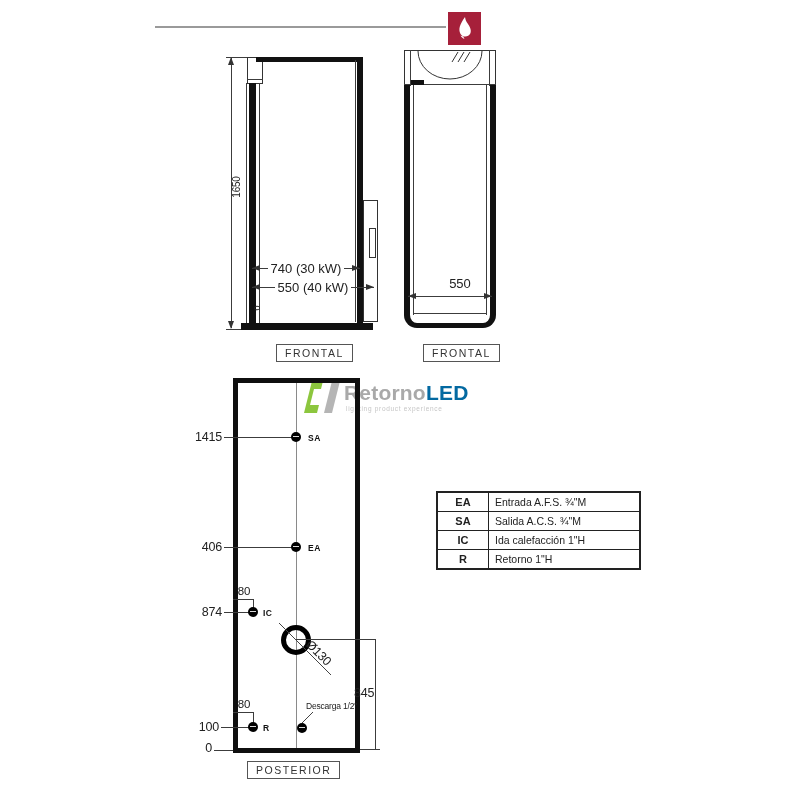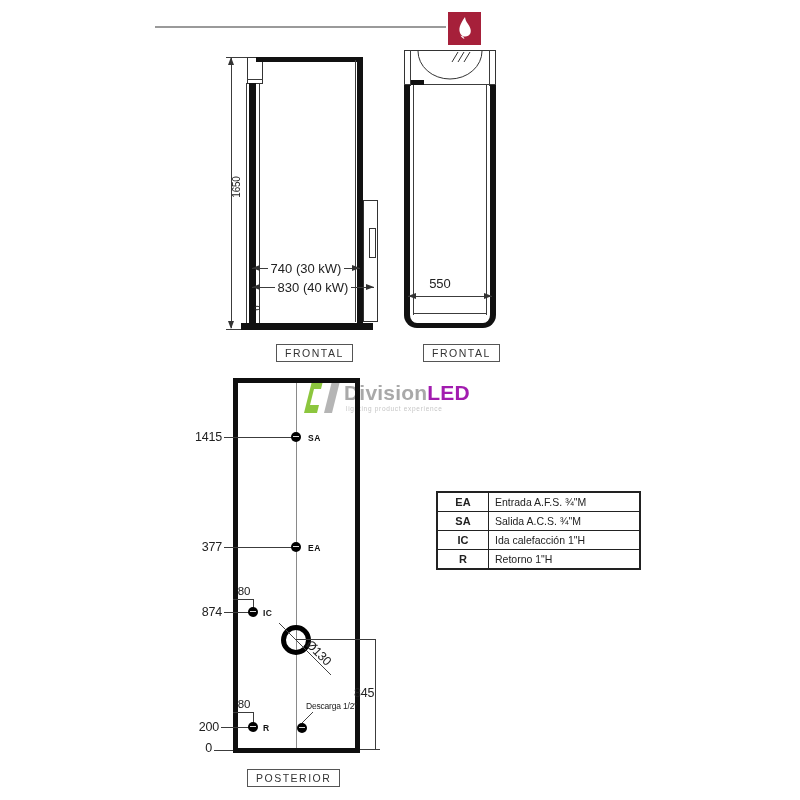--- a/index.html
+++ b/index.html
@@ -32,34 +32,34 @@
   .legend td.code{width:48px;text-align:center;font-weight:bold;font-size:11px;}
   .legend td.desc{width:138px;font-size:10.5px;padding:0 6px;}
   .legend{outline:1px solid #222;}
   #logo{position:absolute;left:448px;top:12px;height:33px;display:flex;}
   #logo .flamebox{width:33px;height:33px;background:#a6203a;margin-right:3px;position:relative;}
   #logo .namebox{height:33px;background:#a6203a;color:#fff;font-weight:bold;font-size:20px;
                  letter-spacing:1px;line-height:33px;padding:0 12px;}
   #watermark{position:absolute;left:296px;top:379px;width:210px;height:40px;}
   #watermark .words{position:absolute;left:48px;top:2px;font-size:21px;font-weight:bold;letter-spacing:0.2px;}
   #watermark .gray{color:#a9a9a9;}
-  #watermark .green{color:#a21caf;margin-top:15px;}
+  #watermark .green{color:#0369a1;margin-top:15px;}
   #watermark .tagline{position:absolute;left:50px;top:26px;font-size:6.5px;color:#c6c6c6;letter-spacing:0.7px;}
 </style>
 </head>
 <body>
 
 <div id="stage">
 
   <div id="watermark">
     <svg width="46" height="36" viewBox="0 0 46 36">
       <path d="M8 34 L16 2 L27 2 L25 10 L18 10 L14 26 L23 26 L21 34 Z" fill="#8cc63e"></path>
       <path d="M28 34 L36 2 L44 2 L36 34 Z" fill="#b5b5b5"></path>
     </svg>
-    <div class="words"><span class="gray">Division</span><span class="green">LED</span></div>
+    <div class="words"><span class="gray">Retorno</span><span class="green">LED</span></div>
     <div class="tagline">lighting product experience</div>
   </div>
 
   <div class="hline" style="left:155px;top:26px;width:291px;height:2px;background:#9a9a9a;"></div>
   <div id="logo">
     <div class="flamebox">
       <svg width="33" height="33" viewBox="0 0 33 33">
         <path d="M17 5 C12 12 10 17 12.5 22 C14.5 25.5 20.5 25.5 22.3 21.5 C24.2 17.3 20.5 13 18.8 10.3 C17.8 8.7 17.3 6.8 17 5 Z" fill="#fff"></path>
         <path d="M12.5 23.5 C13.5 25.5 15 26.5 16.5 27 L15.2 24.6 Z" fill="#fff"></path>
       </svg>
@@ -91,21 +91,21 @@
     <div class="thick" style="left:241px;top:323px;width:132px;height:7px;"></div>
 
     <div class="hline" style="left:252px;top:268px;width:108px;"></div>
     <div class="arr l" style="left:252px;top:265px;"></div>
     <div class="arr r" style="left:352px;top:265px;"></div>
     <div class="dimtxt" style="left:256px;top:261.5px;width:100px;"><span>740 (30 kW)</span></div>
 
     <div class="hline" style="left:252px;top:287px;width:122px;"></div>
     <div class="arr l" style="left:252px;top:284px;"></div>
     <div class="arr r" style="left:366px;top:284px;"></div>
-    <div class="dimtxt" style="left:263px;top:280.5px;width:100px;"><span>830 (40 kW)</span></div>
+    <div class="dimtxt" style="left:263px;top:280.5px;width:100px;"><span>550 (40 kW)</span></div>
 
     <div class="num rot center" style="left:251px;top:302px;width:14px;height:12px;font-size:9px;">0</div>
   </div>
 
   <div>
 
     <div class="abs" style="left:404px;top:50px;width:92px;height:36px;border-left:1px solid #333;border-right:1px solid #333;border-top:1px solid #333;box-sizing:border-box;"></div>
     <div class="vline" style="left:410px;top:50px;height:36px;"></div>
     <div class="vline" style="left:489px;top:50px;height:36px;"></div>
     <svg class="abs" style="left:404px;top:50px;" width="92" height="36" viewBox="0 0 92 36">
@@ -113,40 +113,40 @@
       <path d="M48 12 L54 2 M54 12 L60 2 M60 12 L66 2" fill="none" stroke="#333" stroke-width="1"></path>
     </svg>
     <div class="hline" style="left:404px;top:84px;width:92px;"></div>
     <div class="thick" style="left:411px;top:80px;width:13px;height:5px;"></div>
 
     <div class="abs" style="left:404px;top:85px;width:92px;height:243px;border-left:6px solid #111;border-right:6px solid #111;border-bottom:5px solid #111;border-radius:0 0 13px 13px;box-sizing:border-box;"></div>
     <div class="vline" style="left:413px;top:85px;height:230px;"></div>
     <div class="vline" style="left:486px;top:85px;height:230px;"></div>
     <div class="hline" style="left:413px;top:313px;width:73px;"></div>
 
-    <div class="dimtxt" style="left:384px;top:277px;width:112px;"><span>550</span></div>
+    <div class="dimtxt" style="left:404px;top:277px;width:112px;"><span>550</span></div>
     <div class="hline" style="left:408px;top:296px;width:84px;"></div>
     <div class="arr l" style="left:408px;top:293px;"></div>
     <div class="arr r" style="left:484px;top:293px;"></div>
   </div>
 
   <div class="viewlabel" style="left:276px;top:344px;">FRONTAL</div>
   <div class="viewlabel" style="left:423px;top:344px;">FRONTAL</div>
 
   <div>
     <div class="abs" style="left:233px;top:378px;width:127px;height:375px;border:5px solid #0f0f0f;box-sizing:border-box;"></div>
     <div class="vline" style="left:296px;top:383px;height:365px;background:#8a8a8a;"></div>
 
     <div class="hline" style="left:224px;top:437px;width:68px;"></div>
     <div class="num right" style="left:186px;top:430px;width:36px;">1415</div>
     <div class="dot" style="left:291px;top:432px;"></div>
     <div class="conn" style="left:308px;top:433px;">SA</div>
 
     <div class="hline" style="left:224px;top:547px;width:68px;"></div>
-    <div class="num right" style="left:186px;top:540px;width:36px;">377</div>
+    <div class="num right" style="left:186px;top:540px;width:36px;">406</div>
     <div class="dot" style="left:291px;top:542px;"></div>
     <div class="conn" style="left:308px;top:543px;">EA</div>
 
     <div class="num center" style="left:234px;top:585px;width:20px;font-size:11.5px;">80</div>
     <div class="hline" style="left:233px;top:599px;width:21px;"></div>
     <div class="vline" style="left:253px;top:599px;height:9px;"></div>
     <div class="hline" style="left:224px;top:612px;width:25px;"></div>
     <div class="num right" style="left:186px;top:605px;width:36px;">874</div>
     <div class="dot" style="left:248px;top:607px;"></div>
     <div class="conn" style="left:263px;top:608px;">IC</div>
@@ -159,21 +159,21 @@
     <div class="num rot45 center" style="left:297px;top:646px;width:44px;height:13px;">Ø130</div>
     <div class="hline" style="left:296px;top:639px;width:79px;"></div>
     <div class="vline" style="left:375px;top:639px;height:111px;"></div>
     <div class="hline" style="left:360px;top:749px;width:20px;"></div>
     <div class="num" style="left:354px;top:686px;">845</div>
 
     <div class="num center" style="left:234px;top:698px;width:20px;font-size:11.5px;">80</div>
     <div class="hline" style="left:233px;top:712px;width:21px;"></div>
     <div class="vline" style="left:253px;top:712px;height:11px;"></div>
     <div class="hline" style="left:221px;top:727px;width:28px;"></div>
-    <div class="num right" style="left:184px;top:720px;width:35px;">200</div>
+    <div class="num right" style="left:184px;top:720px;width:35px;">100</div>
     <div class="dot" style="left:248px;top:722px;"></div>
     <div class="conn" style="left:263px;top:723px;">R</div>
 
     <div class="dot" style="left:297px;top:723px;"></div>
     <div class="num" style="left:306px;top:701px;font-size:8.5px;">Descarga 1/2"</div>
 
     <div class="num right" style="left:198px;top:741px;width:14px;">0</div>
     <div class="hline" style="left:214px;top:750px;width:19px;"></div>
   </div>
 
@@ -191,15 +191,15 @@
         <td class="code">IC</td>
         <td class="desc">Ida calefacción 1"H</td>
       </tr>
       <tr>
         <td class="code">R</td>
         <td class="desc">Retorno 1"H</td>
       </tr>
     </tbody>
   </table>
 
-  <div class="viewlabel" style="left:247px;top:761px;margin-top:8px;">POSTERIOR</div>
+  <div class="viewlabel" style="left:247px;top:761px;">POSTERIOR</div>
 
 </div>
 
 </body></html>

